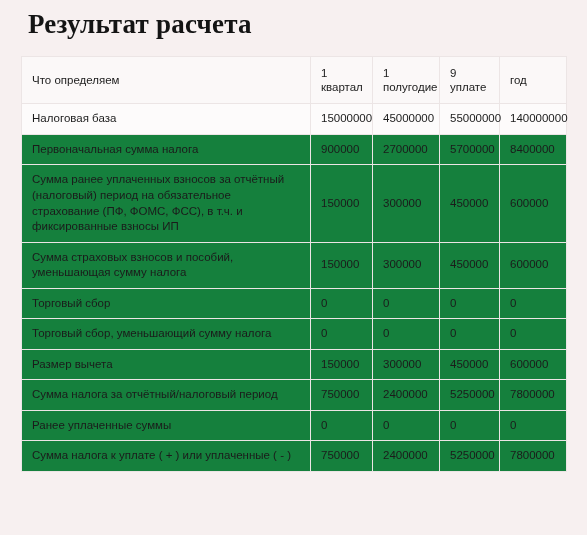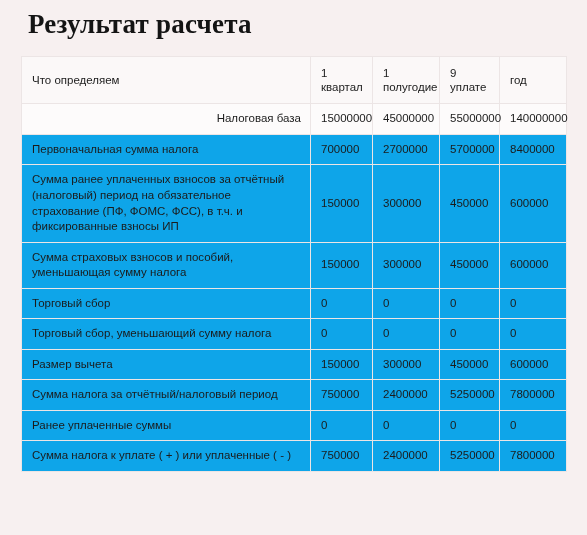--- a/index.html
+++ b/index.html
@@ -49,40 +49,39 @@
   table.result-table th,
   table.result-table td {
     border-top: 1px solid #ece5e5;
     border-bottom: 1px solid #ece5e5;
     border-right: 1px solid #ece5e5;
     padding: 7px 9px 7px 10px;
     text-align: left;
     vertical-align: middle;
     font-weight: normal;
     line-height: 1.35;
-    background: #0ea5e9;
+    background: #15803d;
   }
   table.result-table th:first-child,
   table.result-table td:first-child {
     border-left: 1px solid #ece5e5;
   }
   table.result-table thead th {
     background: #fbf8f8;
     vertical-align: middle;
     font-size: 11.5px;
     padding-top: 9px;
     padding-bottom: 9px;
     line-height: 1.25;
   }
   table.result-table thead th .hdr-line {
     display: block;
   }
   table.result-table tbody tr.highlight td {
     background: #fdfbfb;
-    text-align: right;
   }
   table.result-table td.num {
     white-space: nowrap;
   }
 </style>
 </head>
 <body>
 
 <div class="page">
 
@@ -122,21 +121,21 @@
       <tbody id="table-body">
           <tr class="highlight">
             <td>Налоговая база</td>
             <td class="num">15000000</td>
             <td class="num">45000000</td>
             <td class="num">55000000</td>
             <td class="num">140000000</td>
           </tr>
           <tr>
             <td>Первоначальная сумма налога</td>
-            <td class="num">700000</td>
+            <td class="num">900000</td>
             <td class="num">2700000</td>
             <td class="num">5700000</td>
             <td class="num">8400000</td>
           </tr>
           <tr>
             <td>Сумма ранее уплаченных взносов за отчётный (налоговый) период на обязательное страхование (ПФ, ФОМС, ФСС), в т.ч. и фиксированные взносы ИП</td>
             <td class="num">150000</td>
             <td class="num">300000</td>
             <td class="num">450000</td>
             <td class="num">600000</td>

